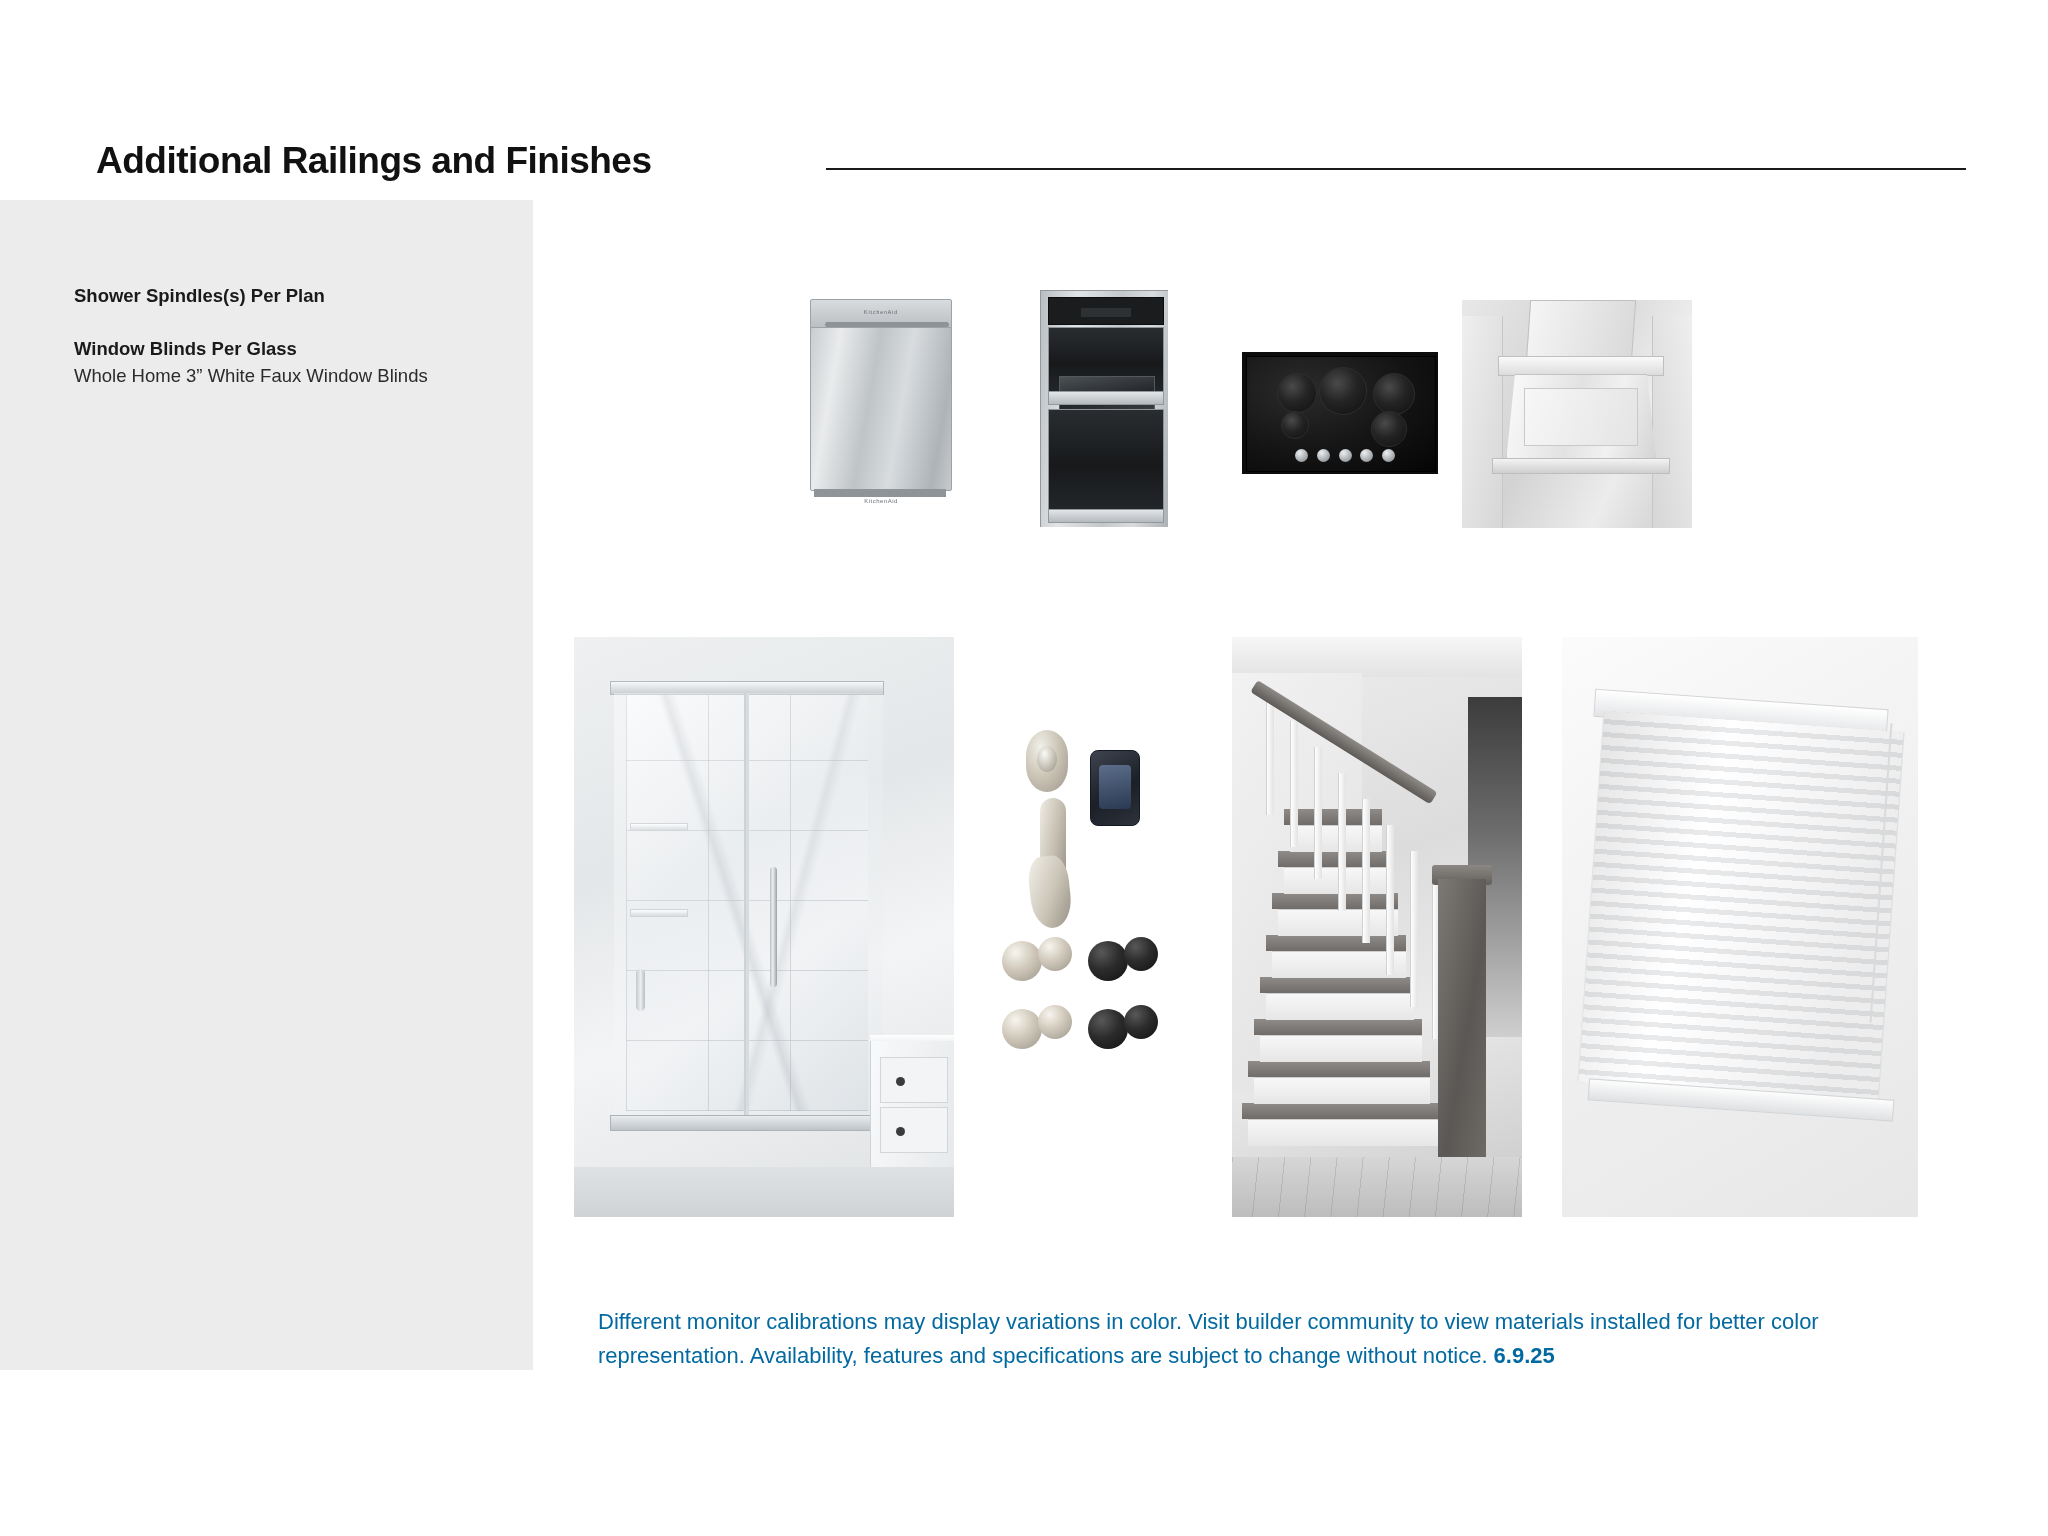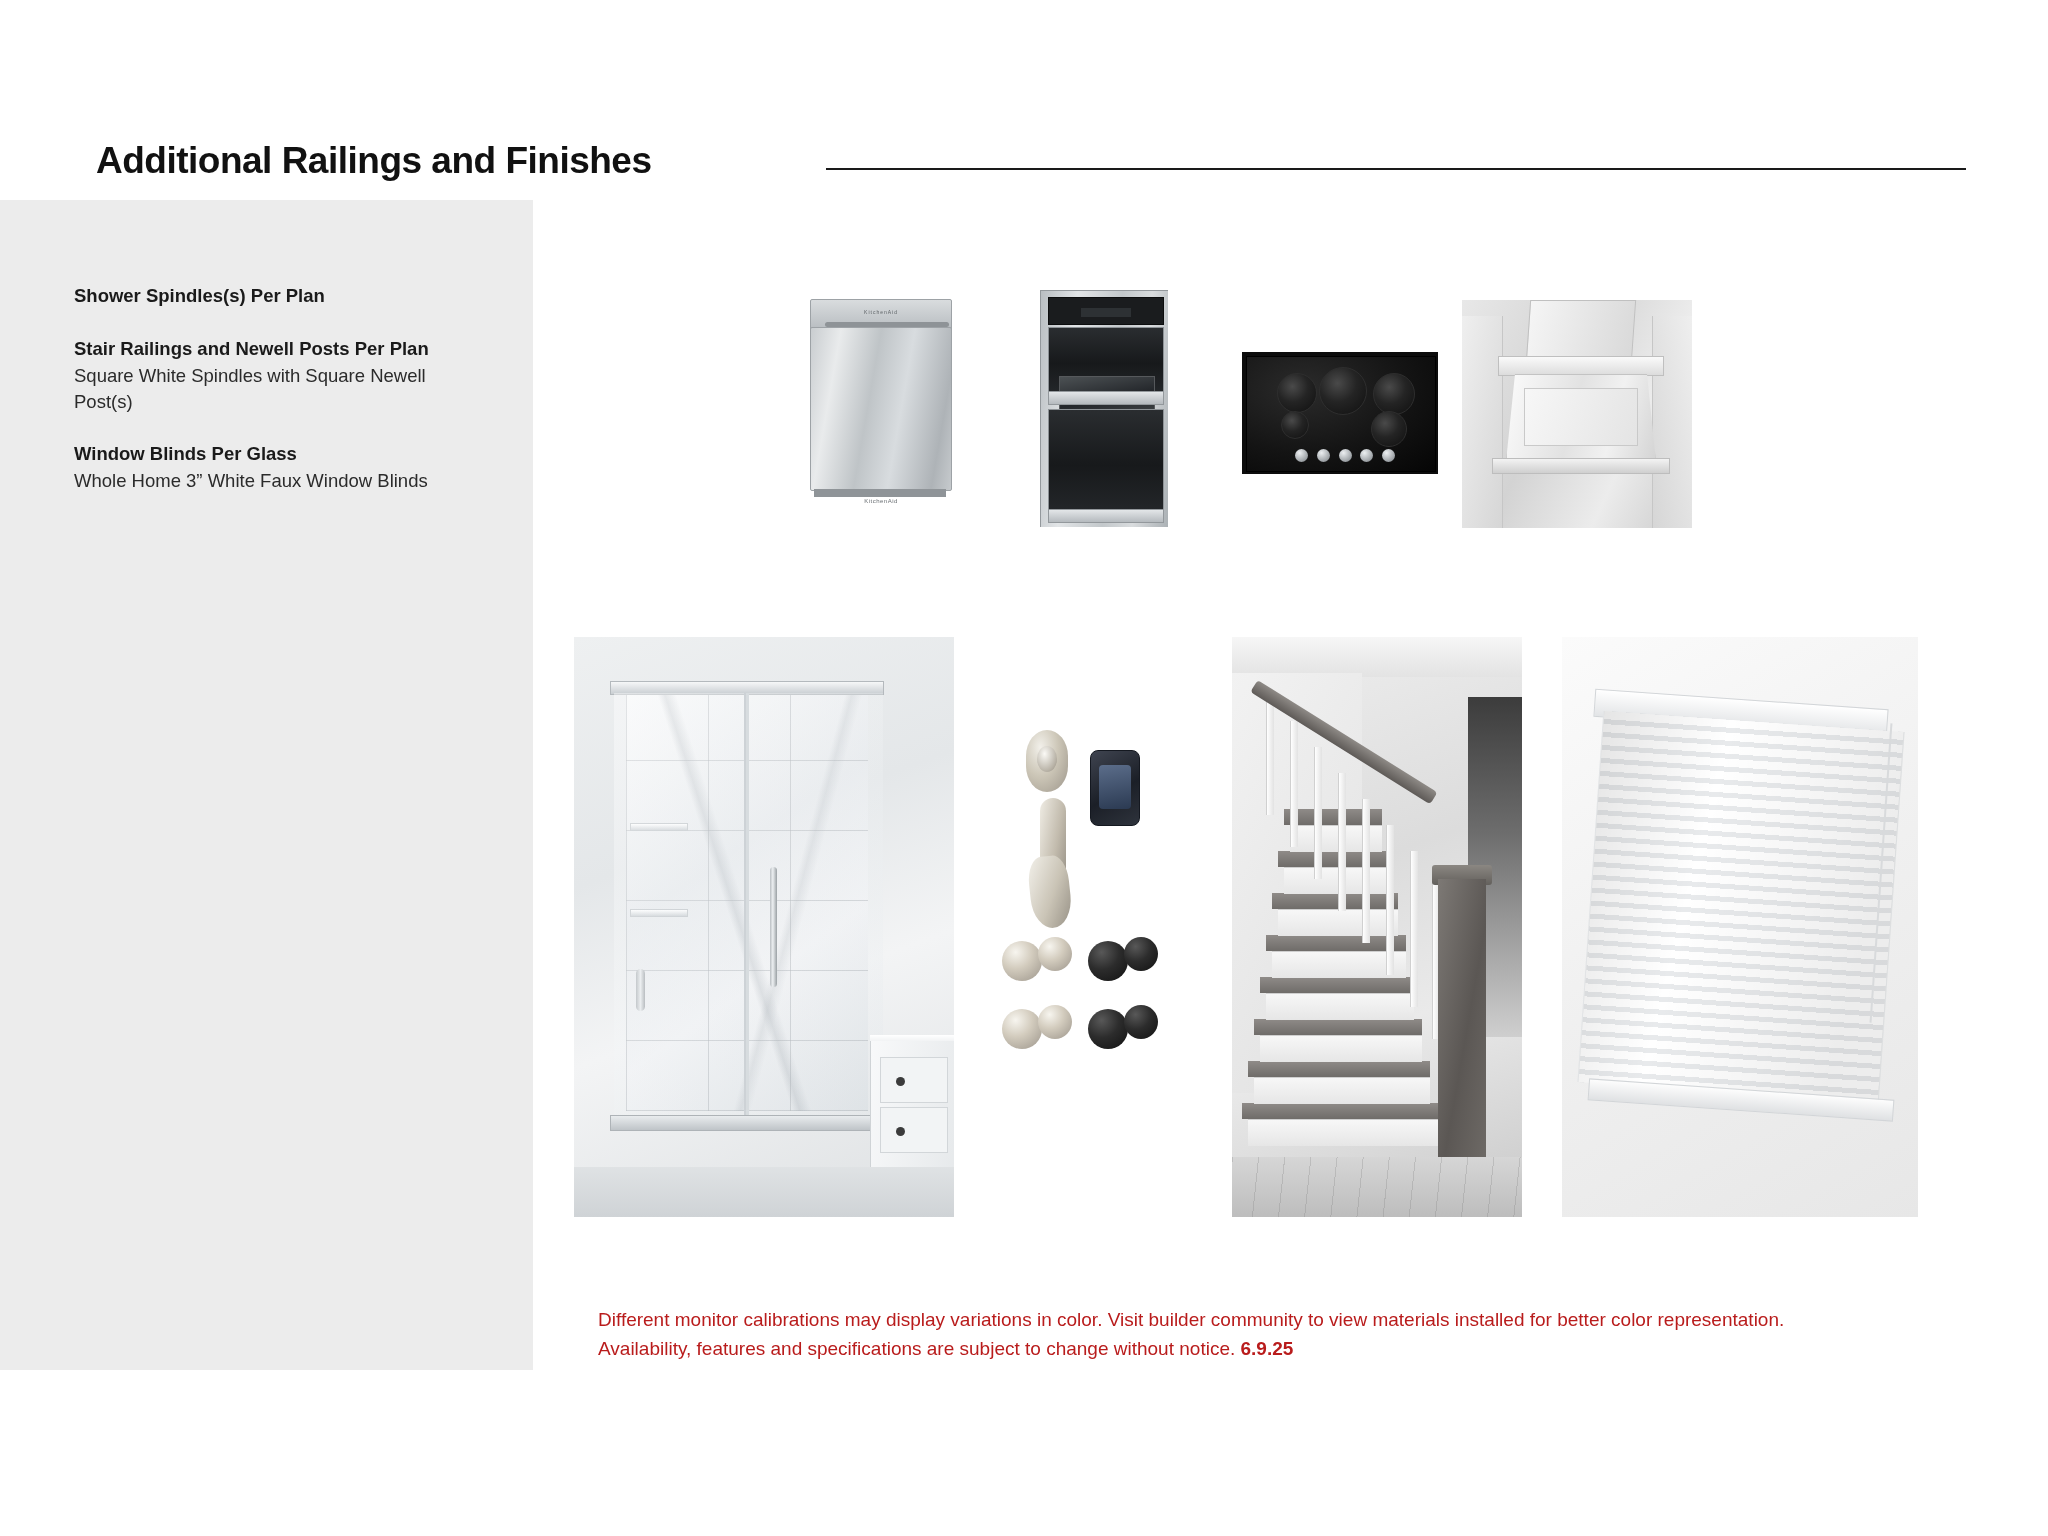--- a/index.html
+++ b/index.html
@@ -441,44 +441,39 @@
   }
   .bl-cord {
     position:absolute; left: 318px; top: 86px; width: 2px; height: 300px;
     background: #d8dadc;
     transform: rotate(4deg);
   }
 
   
   .disclaimer {
     position:absolute; left: 598px; top: 1305px; width: 1250px;
-    font-size: 19px; line-height: 1.55; color: #b91c1c;
+    font-size: 22px; line-height: 1.55; color: #0369a1;
   }
   .disclaimer b { font-weight: bold; }
 </style>
 </head>
 <body>
 
 <div class="page-title">Additional Railings and Finishes</div>
 <div class="title-rule"></div>
 
 <div class="spec-panel"></div>
 <div class="spec-list">
 
 
   <div class="spec-block">
     <div class="spec-head">Shower Spindles(s) Per Plan</div>
   </div>
 
 
-  <div class="spec-block">
-    <div class="spec-head">Stair Railings and Newell Posts Per Plan</div>
-    <div class="spec-line">Square White Spindles with Square Newell
-Post(s)</div>
-  </div>
 
   <div class="spec-block">
     <div class="spec-head">Window Blinds Per Glass</div>
     <div class="spec-line">Whole Home 3” White Faux Window Blinds</div>
   </div>
 
 </div>
 
 <div class="img dishwasher">
   <div class="dw-panel">

